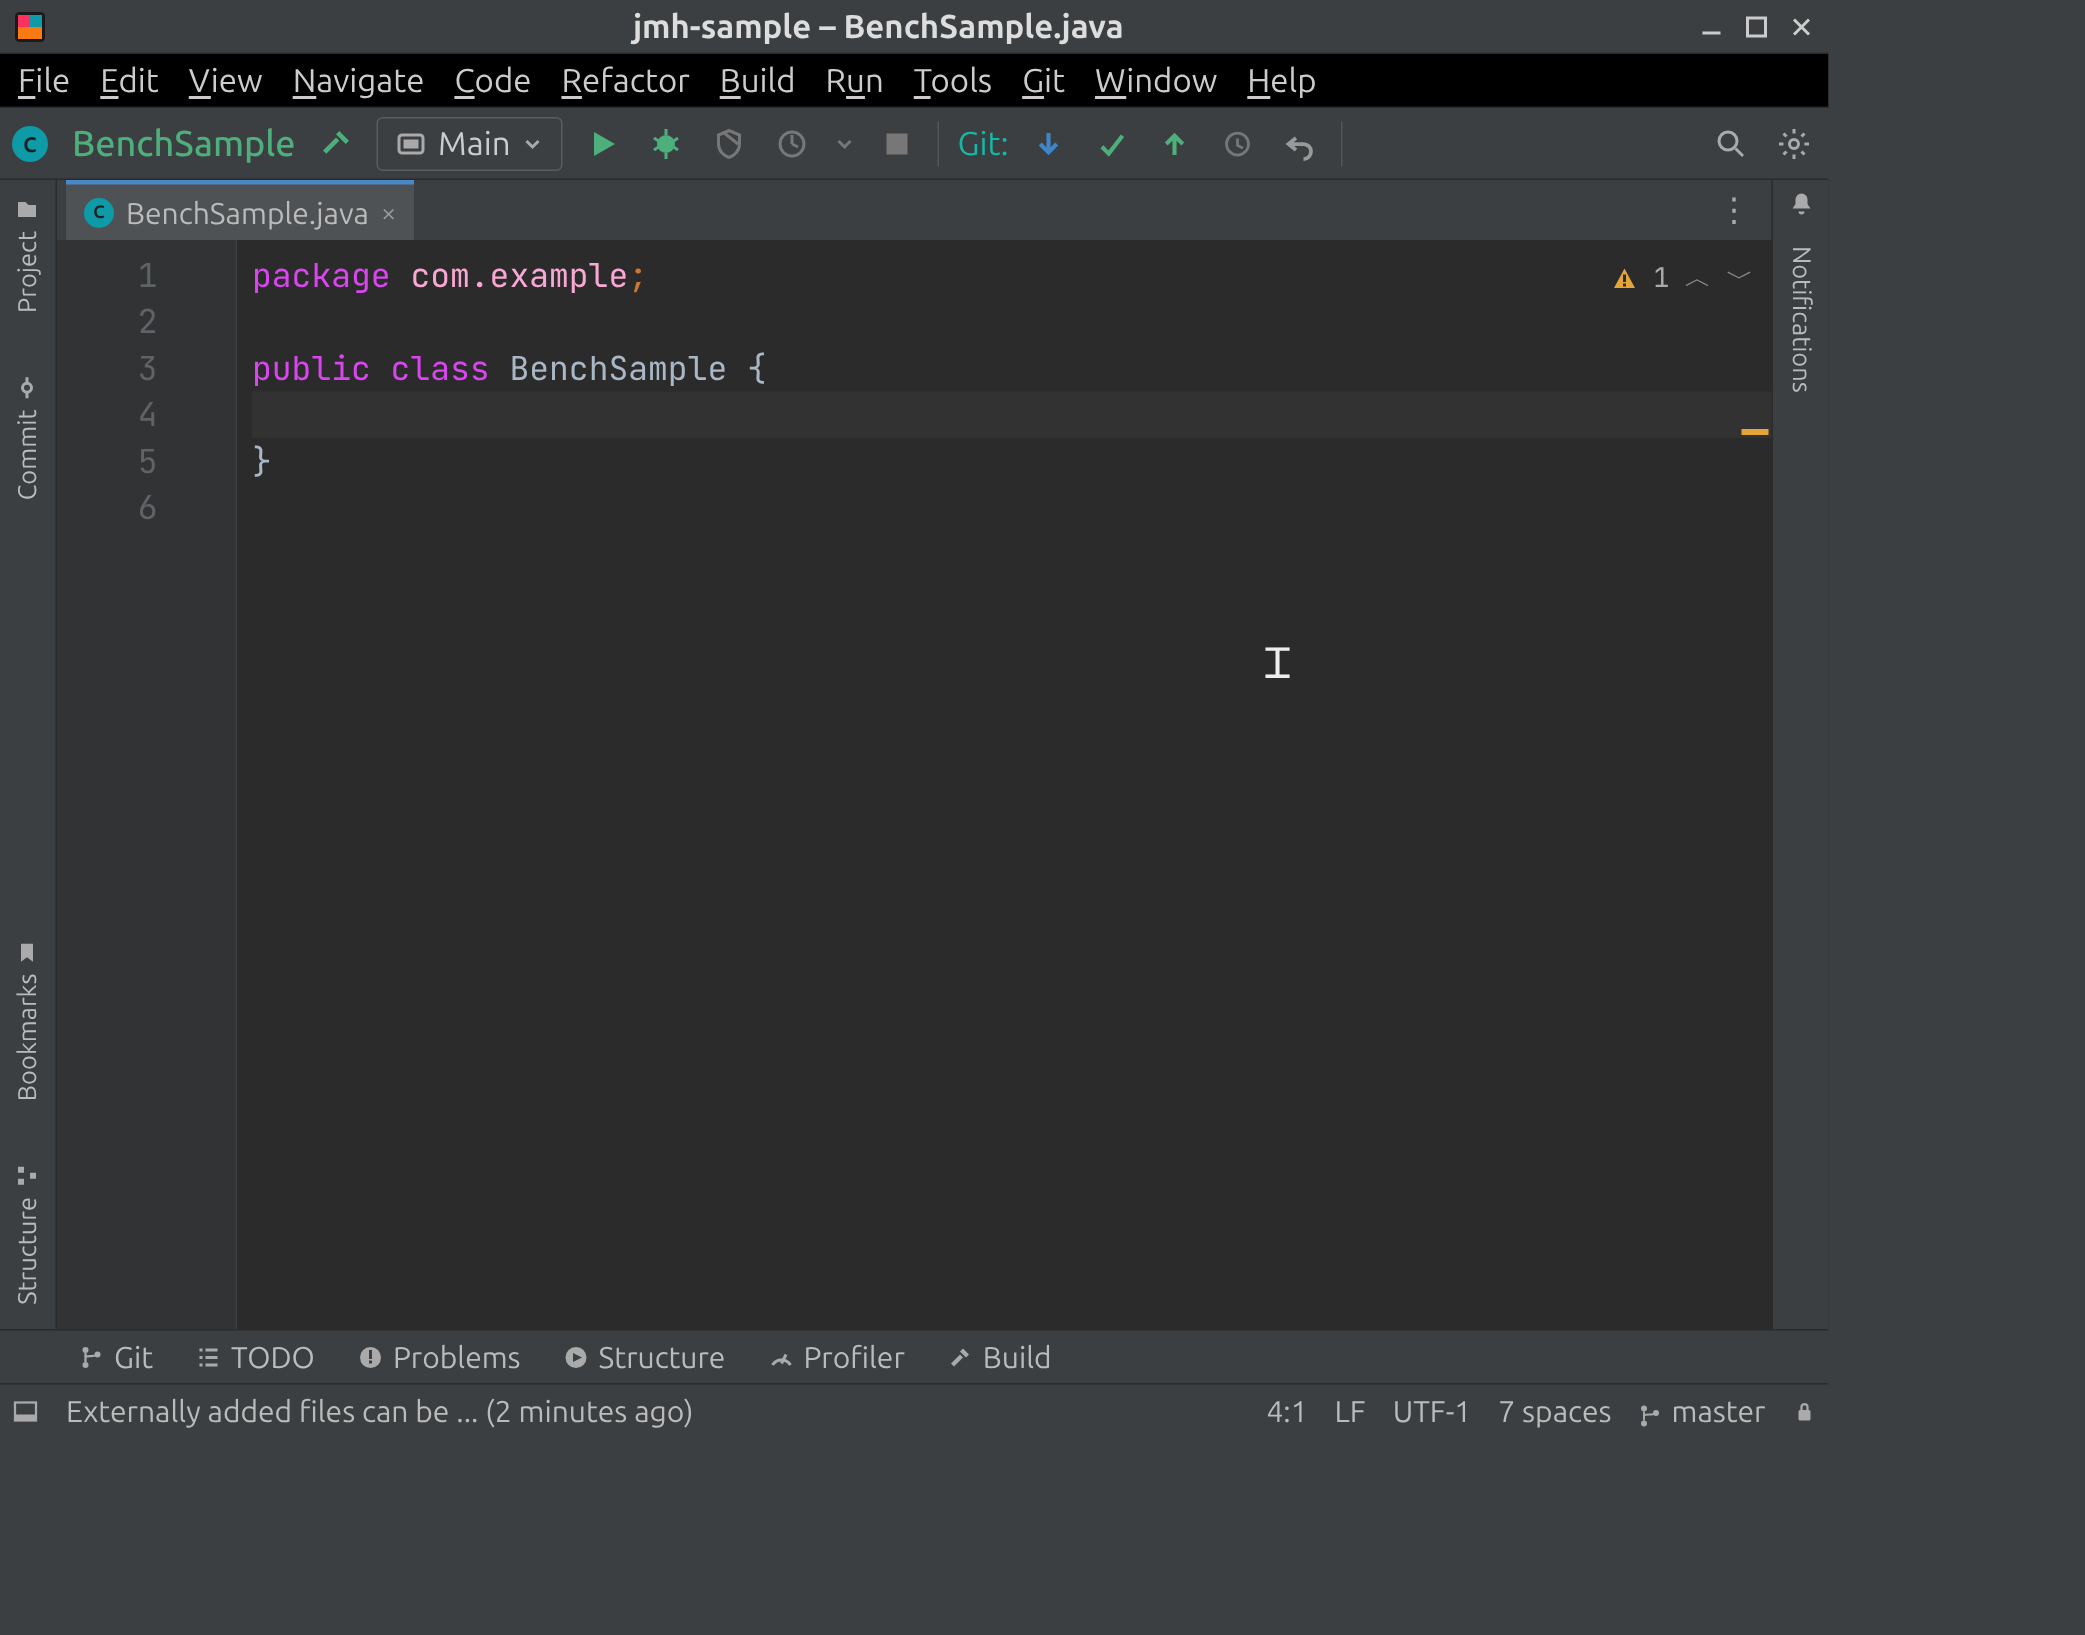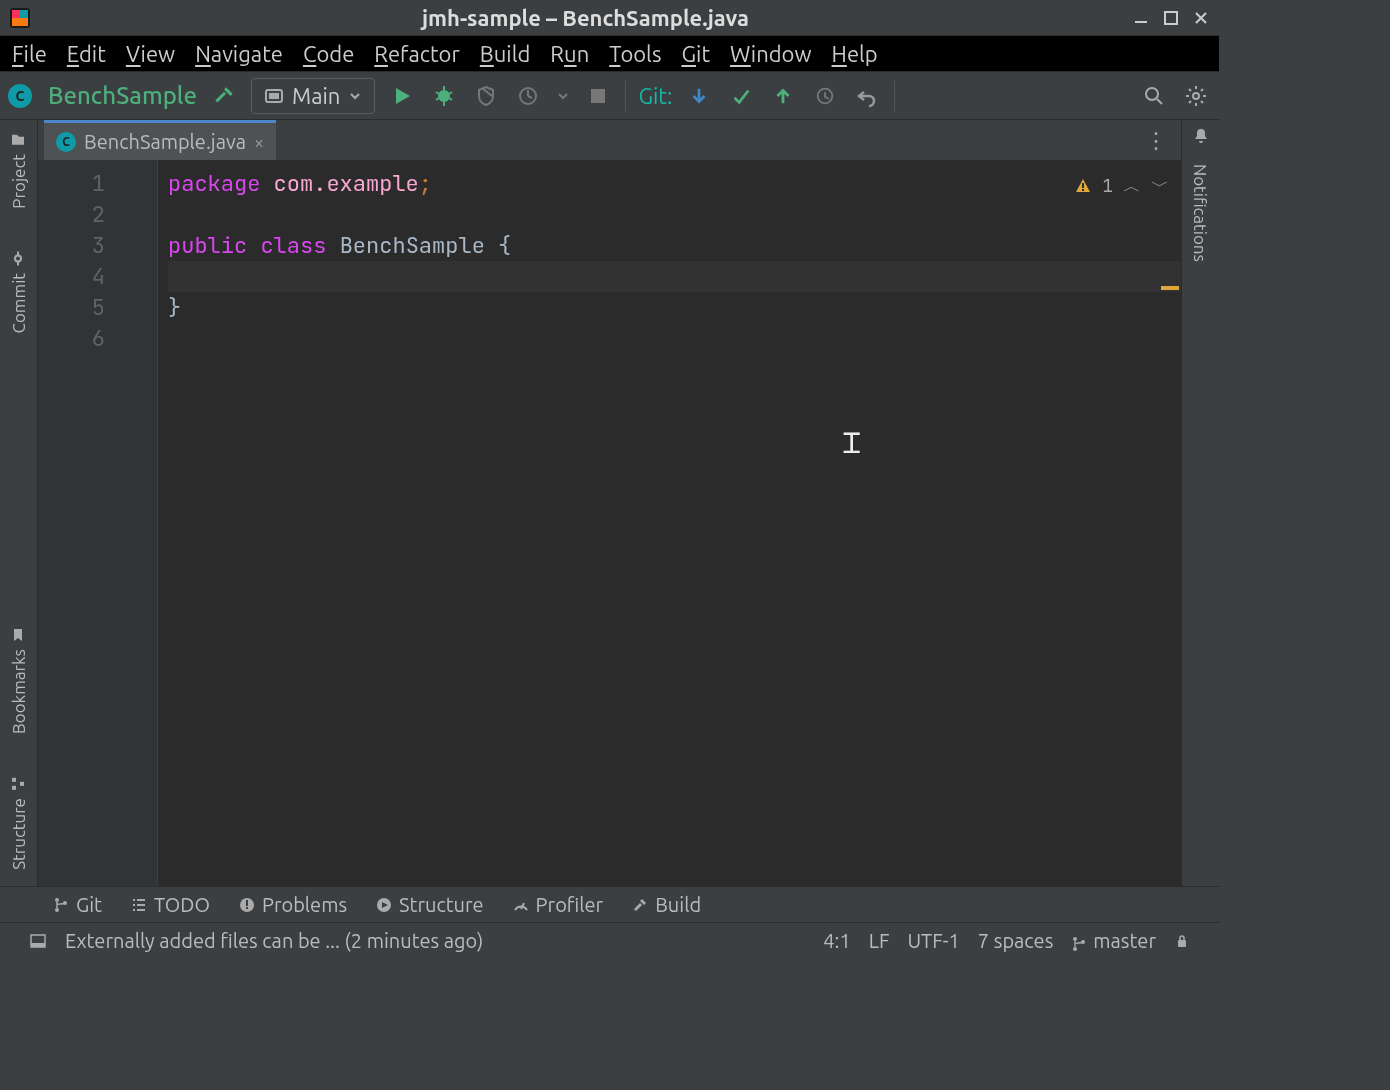--- a/index.html
+++ b/index.html
@@ -142,21 +142,21 @@
   .bottombar {
     height: 36px; background: #3c3f41; display: flex; align-items: center;
     gap: 28px; padding: 0 18px 0 52px; border-top: 1px solid #2b2b2b;
     font-size: 20px; color: #bbbbbb;
   }
   .bottombar .bw { display: flex; align-items: center; gap: 6px; cursor: pointer; }
 
   
   .statusbar {
     height: 36px; background: #3c3f41; display: flex; align-items: center;
-    padding: 0 29px; gap: 18px; border-top: 1px solid #2b2b2b;
+    padding: 0 8px; gap: 18px; border-top: 1px solid #2b2b2b;
     font-size: 20px; color: #bbbbbb;
   }
   .statusbar .msg { flex: 1; display: flex; align-items: center; gap: 8px; }
   .statusbar .si { cursor: pointer; }
 
   svg { display: block; }
 </style>
 </head>
 <body>
 

